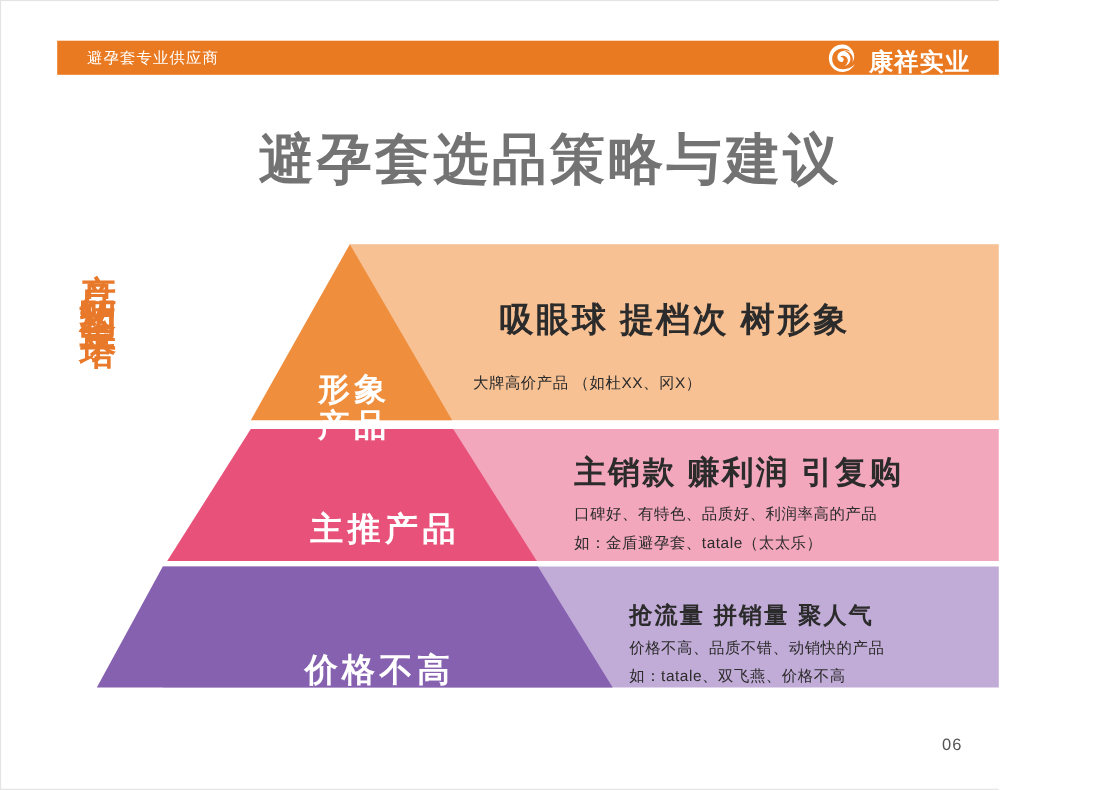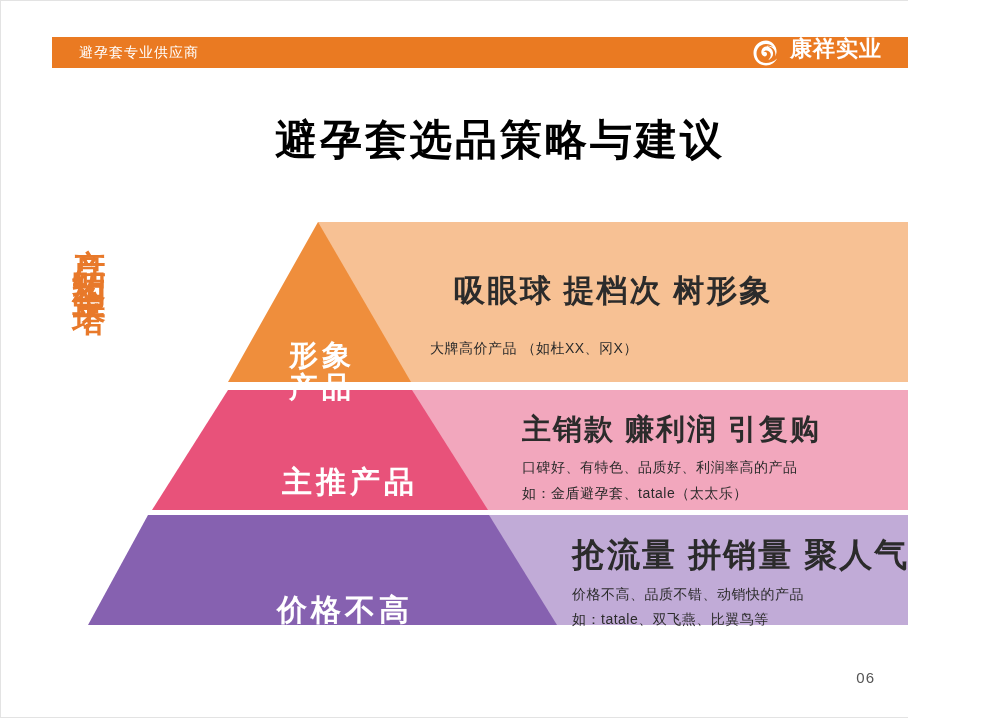--- a/index.html
+++ b/index.html
@@ -45,21 +45,21 @@
     letter-spacing: 1px;
     color: #ffffff;
     white-space: nowrap;
   }
   #brand-block {
     position: absolute;
     right: 26px;
     top: 38px;
     height: 30px;
     display: flex;
-    align-items: flex-start;
+    align-items: flex-end;
     gap: 9px;
   }
   #brand-logo {
     width: 30px;
     height: 30px;
     display: block;
   }
   #brand-name {
     font-size: 22px;
     font-weight: bold;
@@ -69,23 +69,23 @@
     white-space: nowrap;
   }
 
   
   #slide-title {
     position: absolute;
     left: 0;
     top: 112px;
     width: 1000px;
     text-align: center;
-    font-size: 42px;
-    font-weight: bold;
-    color: #000000;
+    font-size: 50px;
+    font-weight: bold;
+    color: #737373;
     letter-spacing: 3px;
     white-space: nowrap;
   }
 
   
   #side-label {
     position: absolute;
     left: 58px;
     top: 222px;
     width: 48px;
@@ -188,21 +188,21 @@
   #tier1-body { left: 430px; top: 270px; }
   #tier1-body .tier-headline { font-size: 31px; letter-spacing: 2px; padding-left: 24px; }
   #tier1-body .tier-sub { margin-top: 28px; }
 
   #tier2-body { left: 522px; top: 410px; }
   #tier2-body .tier-headline { font-size: 29px; letter-spacing: 2px; }
   #tier2-body .tier-sub { margin-top: 9px; }
   #tier2-body .tier-sub.mono { margin-top: 8px; }
 
   #tier3-body { left: 572px; top: 533px; }
-  #tier3-body .tier-headline { font-size: 33px; letter-spacing: 2px; }
+  #tier3-body .tier-headline { font-size: 21px; letter-spacing: 2px; margin-top: 12px; }
   #tier3-body .tier-sub { margin-top: 8px; }
   #tier3-body .tier-sub.mono { margin-top: 7px; }
 
   
   #page-number {
     position: absolute;
     right: 33px;
     bottom: 33px;
     font-size: 15px;
     color: #555555;
@@ -266,20 +266,20 @@
 
     <div class="tier-body" id="tier2-body">
       <div class="tier-headline">主销款 赚利润 引复购</div>
       <div class="tier-sub">口碑好、有特色、品质好、利润率高的产品</div>
       <div class="tier-sub mono">如：金盾避孕套、tatale（太太乐）</div>
     </div>
 
     <div class="tier-body" id="tier3-body">
       <div class="tier-headline">抢流量 拼销量 聚人气</div>
       <div class="tier-sub">价格不高、品质不错、动销快的产品</div>
-      <div class="tier-sub mono">如：tatale、双飞燕、比翼鸟等</div>
+      <div class="tier-sub mono">如：tatale、双飞燕、价格不高</div>
     </div>
 
   </div>
 
   <div id="page-number">06</div>
 
 </div>
 
 </body></html>

